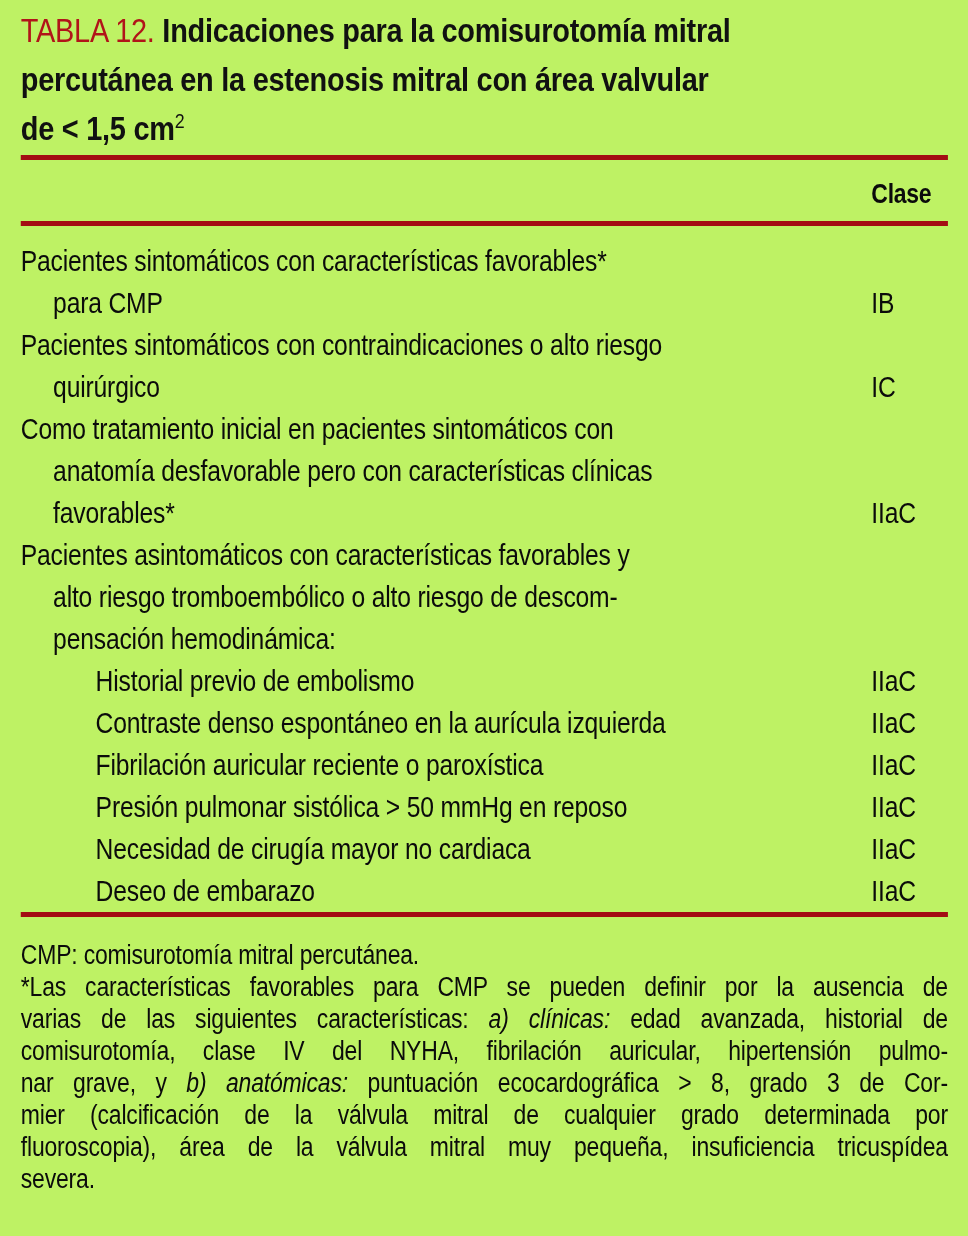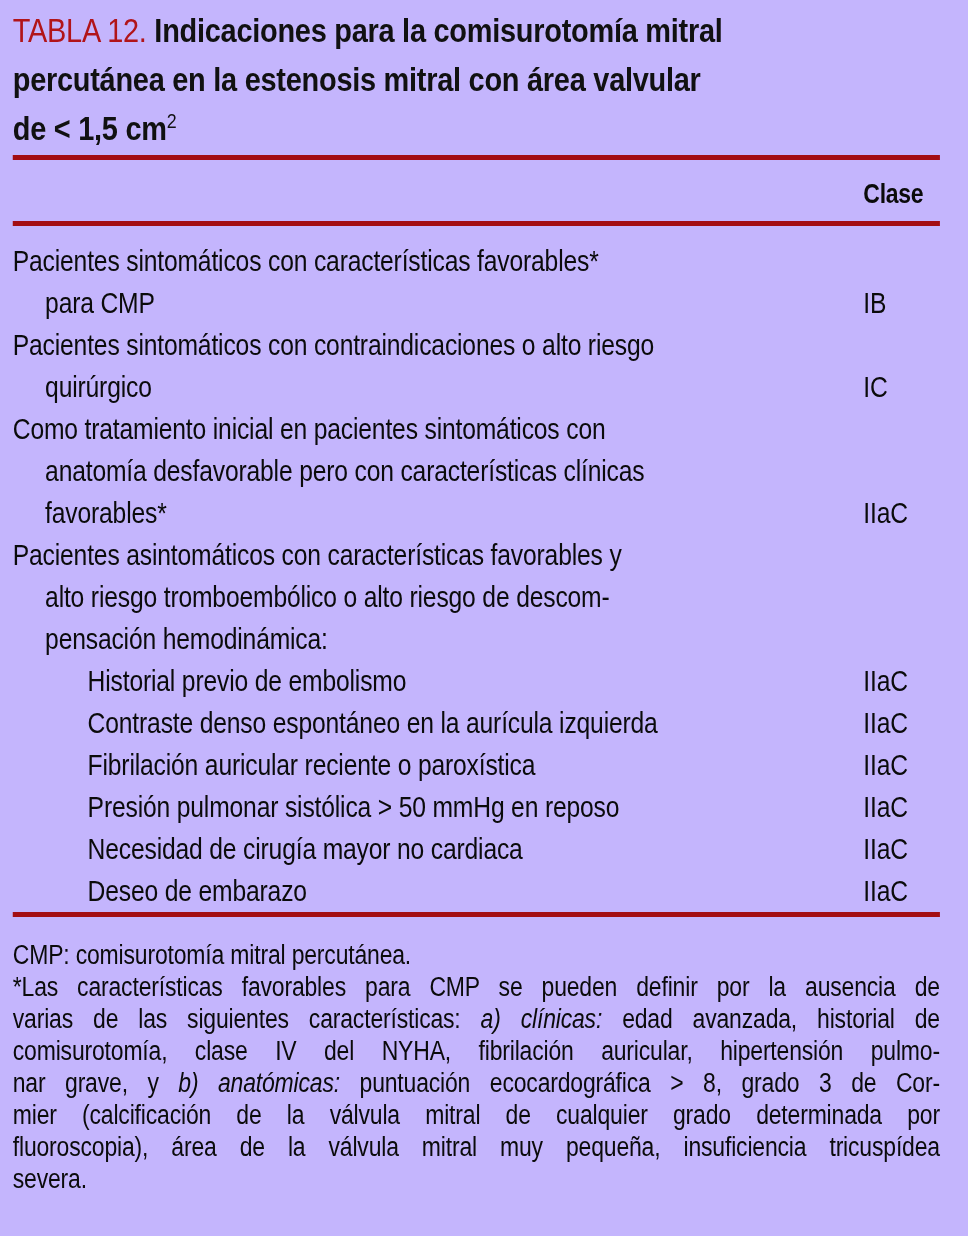--- a/index.html
+++ b/index.html
@@ -3,23 +3,24 @@
 <meta charset="utf-8">
 <style>
   * { margin: 0; padding: 0; box-sizing: border-box; }
   html, body { background: #ffffff; }
   body { font-family: "Liberation Sans", sans-serif; }
 
   .page {
     position: relative;
     width: 968px;
     height: 1236px;
-    background: #c4b5fd;
+    background: #bef264;
     overflow: hidden;
     color: #0b0b0b;
+    padding-left: 8px;
   }
 
   
   .scaler {
     width: 1138px;
     transform: scaleX(0.8506);
     transform-origin: top left;
   }
 
   .content {

